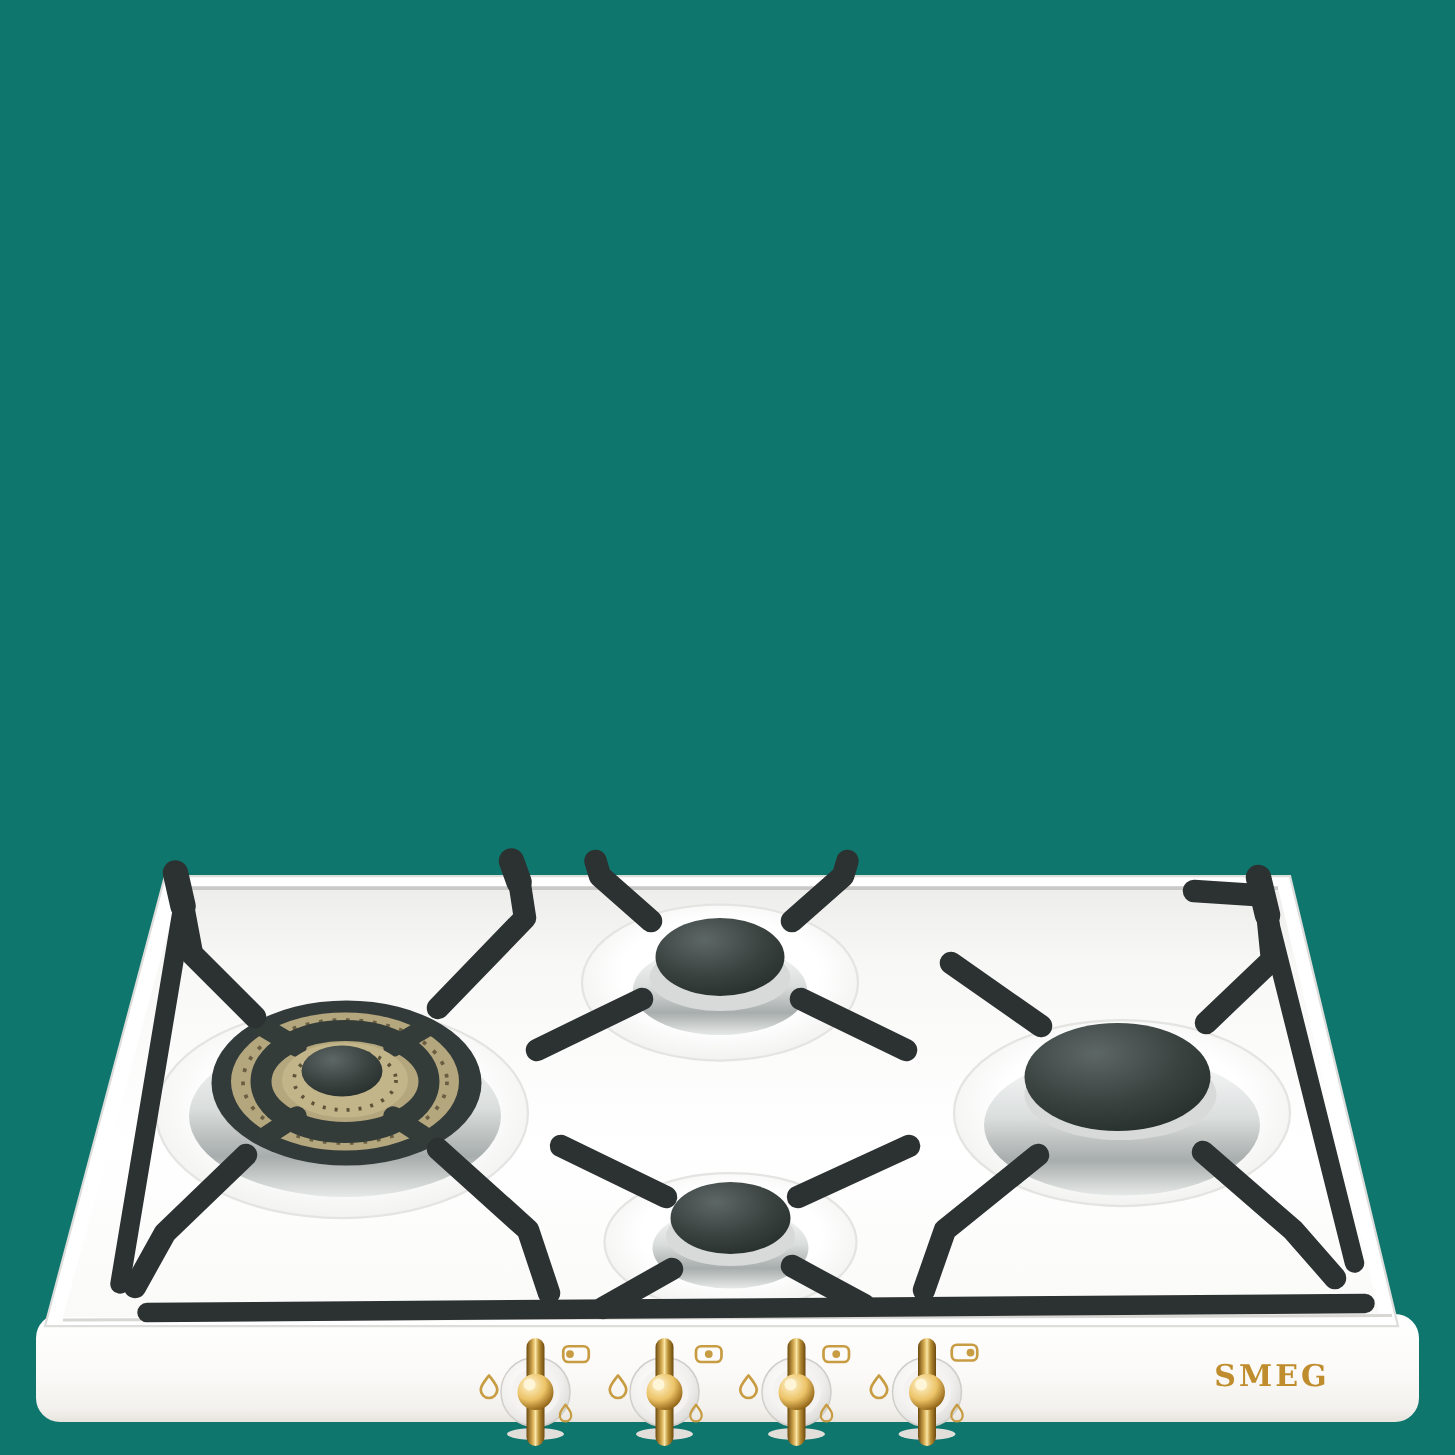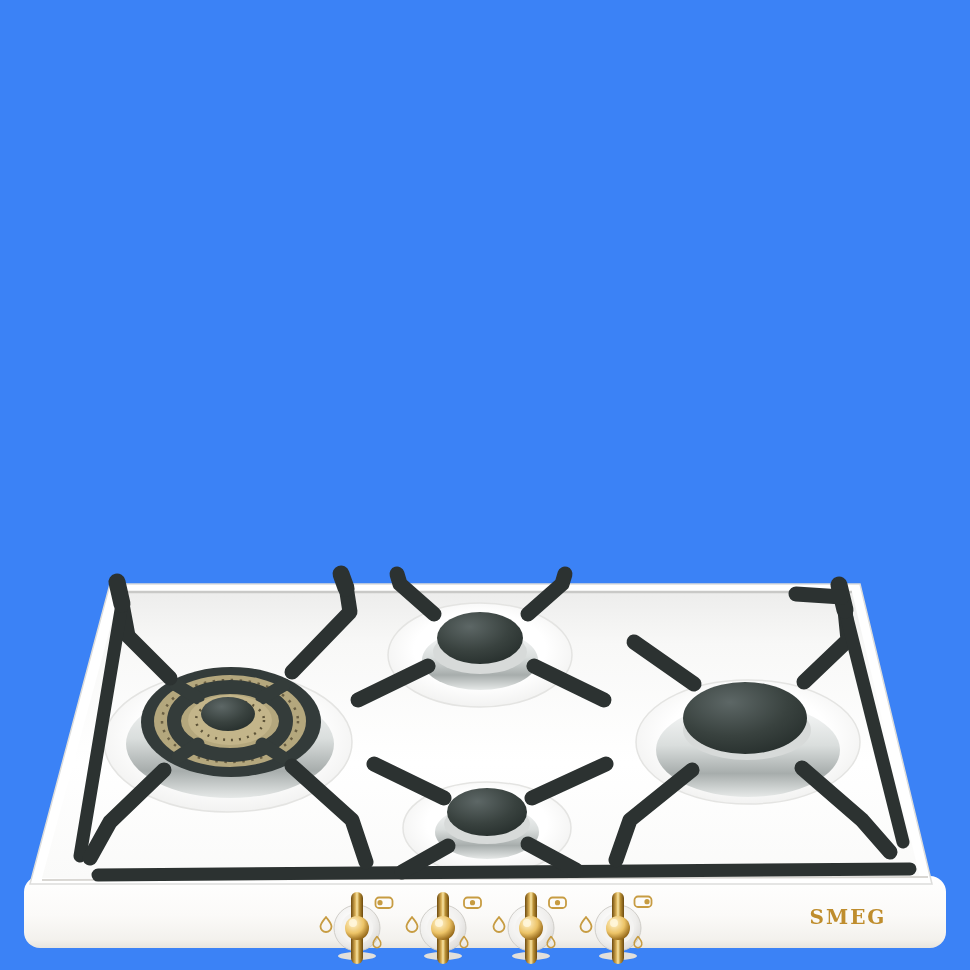--- a/index.html
+++ b/index.html
@@ -1,16 +1,16 @@
 <!DOCTYPE html>
 <html><head>
 <meta charset="utf-8">
 <style>
   html,body{margin:0;padding:0;background:#ffffff;}
-  .stage{position:relative;width:970px;height:970px;background:#3b82f6;overflow:hidden;
+  .stage{position:relative;width:970px;height:970px;background:#0f766e;overflow:hidden;
          font-family:"DejaVu Serif", serif;}
   svg{display:block;}
   text.logo{font-family:"DejaVu Serif", serif;font-weight:bold;letter-spacing:2px;}
 </style>
 </head>
 <body>
 
 <div class="stage">
 <svg width="970" height="970" viewBox="0 0 970 970">
   <defs>

